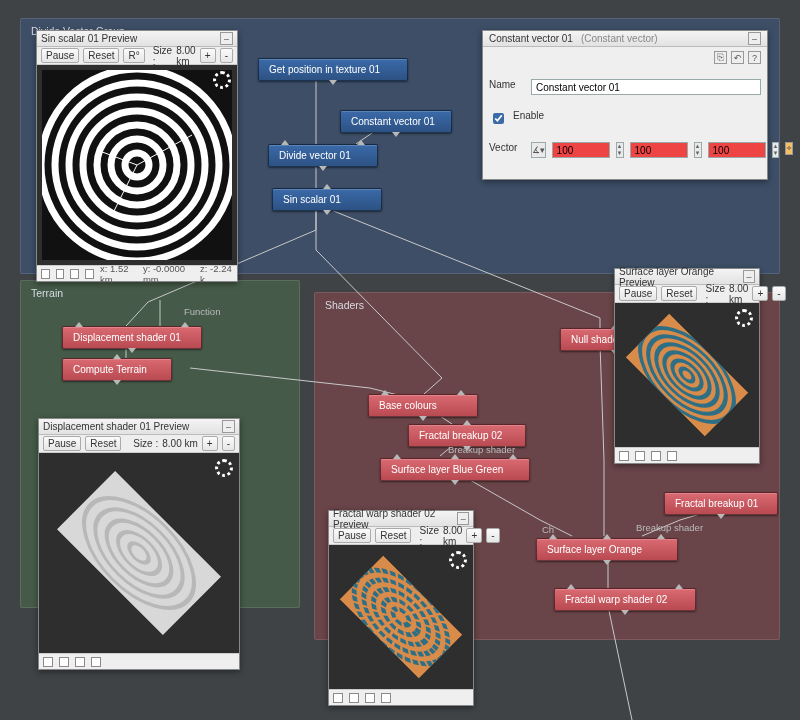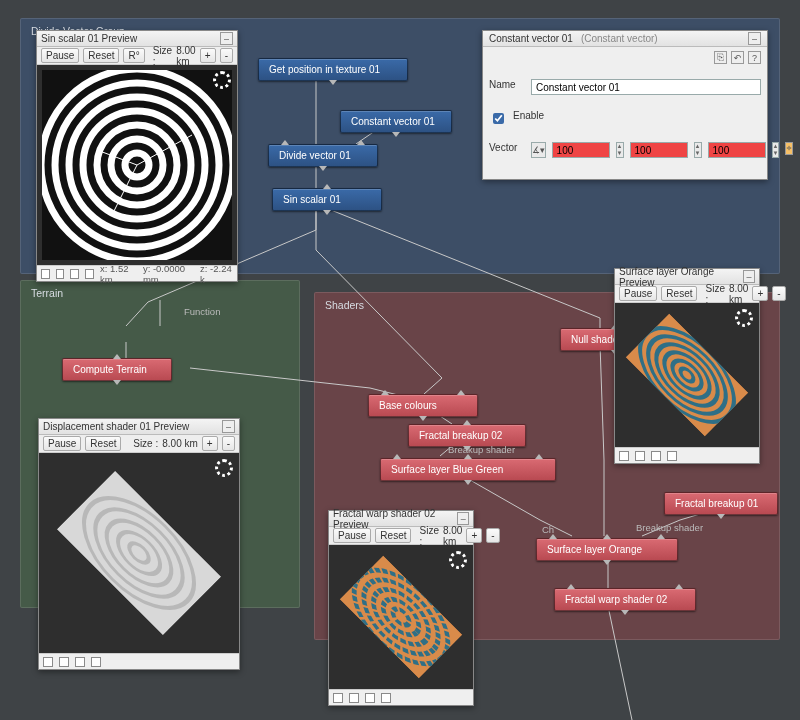--- a/index.html
+++ b/index.html
@@ -103,20 +103,26 @@
     <span class="port in r"></span>
     <span class="port out c"></span>
   </div>
   <div class="node blue" style="left:272px;top:188px;width:92px">
     <span>Sin scalar 01</span>
     <span class="port in c"></span>
     <span class="port out c"></span>
   </div>
 
   <span class="ghost-label" style="left:184px;top:306px">Function</span>
+  <div class="node red" style="left:62px;top:326px;width:140px">
+    <span>Displacement shader 01</span>
+    <span class="port in l"></span>
+    <span class="port in r"></span>
+    <span class="port out c"></span>
+  </div>
   <div class="node red" style="left:62px;top:358px;width:109px">
     <span>Compute Terrain</span>
     <span class="port in c"></span>
     <span class="port out c"></span>
   </div>
 
   <div class="node red" style="left:560px;top:328px;width:92px">
     <span>Null shader 01</span>
     <span class="port in c"></span>
     <span class="port out c"></span>
@@ -126,21 +132,21 @@
     <span class="port in l"></span>
     <span class="port in r"></span>
     <span class="port out c"></span>
   </div>
   <div class="node red" style="left:408px;top:424px;width:118px">
     <span>Fractal breakup 02</span>
     <span class="port in c"></span>
     <span class="port out c"></span>
   </div>
   <span class="ghost-label" style="left:448px;top:444px">Breakup shader</span>
-  <div class="node red" style="left:380px;top:458px;width:176px">
+  <div class="node red" style="left:380px;top:458px;width:150px">
     <span>Surface layer Blue Green</span>
     <span class="port in l"></span>
     <span class="port in c"></span>
     <span class="port in r"></span>
     <span class="port out c"></span>
   </div>
   <div class="node red" style="left:664px;top:492px;width:114px">
     <span>Fractal breakup 01</span>
     <span class="port out c"></span>
   </div>

